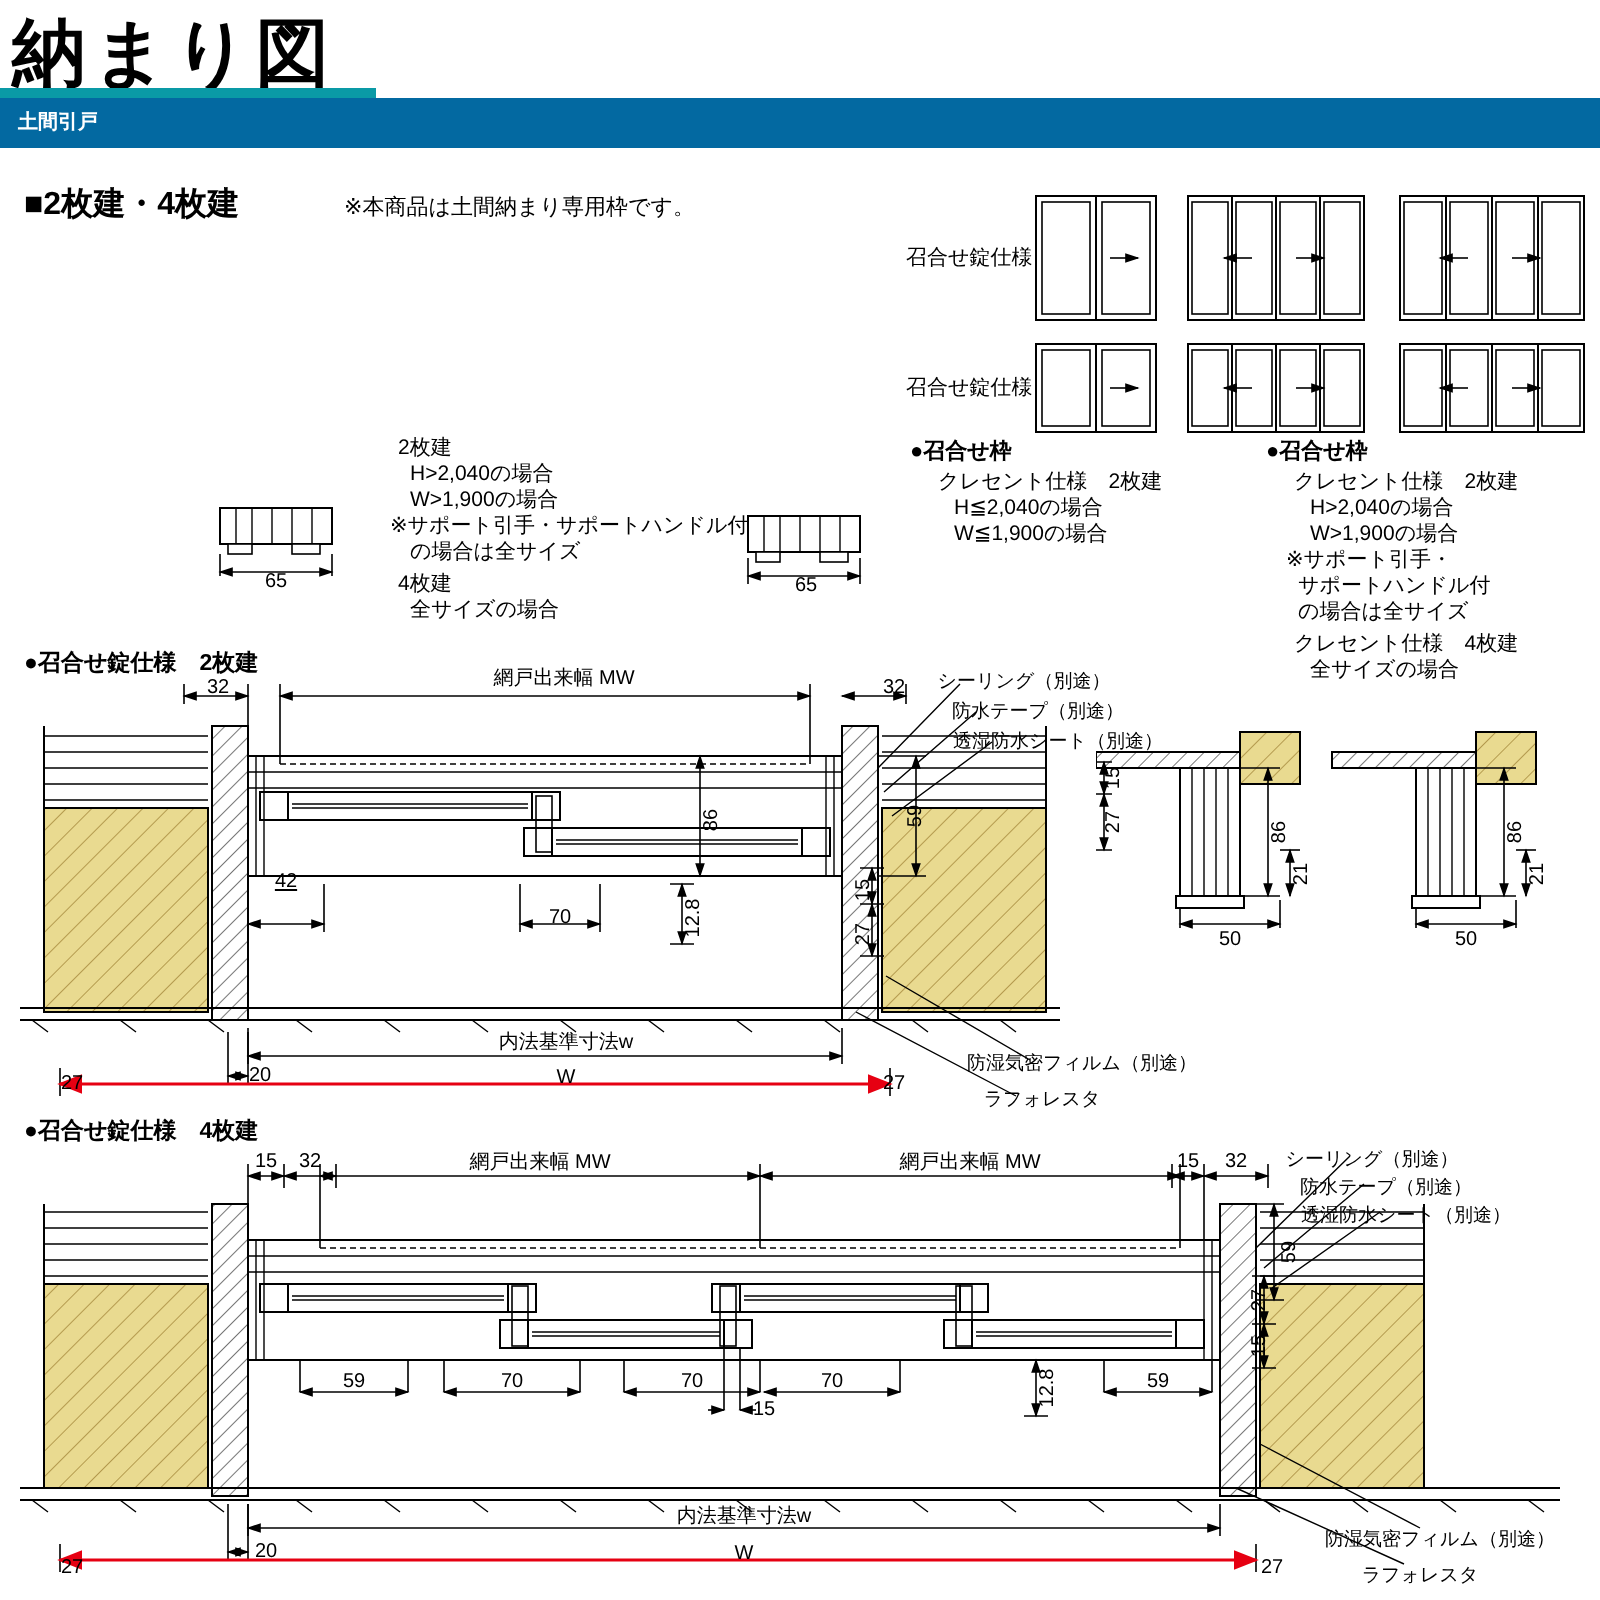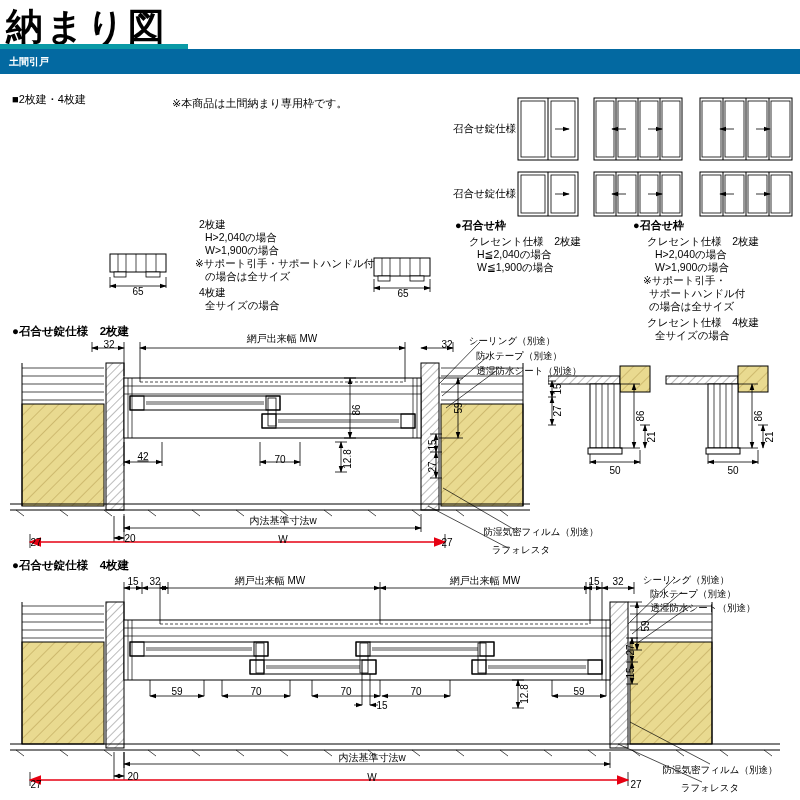--- a/index.html
+++ b/index.html
@@ -4,21 +4,21 @@
 <style>
   *{margin:0;padding:0;box-sizing:border-box}
   html,body{width:800px;height:800px}
   body{position:relative;background:#fff;color:#000;
        font-family:"Liberation Sans","DejaVu Sans",sans-serif;overflow:hidden}
   .abs{position:absolute}
   #page-title{left:6px;top:2px;font-size:37px;font-weight:700;letter-spacing:3px}
   #title-underline{left:0;top:44px;width:188px;height:5px;background:#0a9aa6}
   #category-band{left:0;top:49px;width:800px;height:25px;background:#0369a1;color:#fff;
                  font-size:10px;font-weight:bold;line-height:25px;padding-left:9px}
-  #section-heading{left:12px;top:92px;font-size:11px;font-weight:normal}
+  #section-heading{left:12px;top:92px;font-size:16px;font-weight:bold}
   #product-note{left:172px;top:96px;font-size:11px}
   .elev-label{font-size:10.5px}
   .callout .callout-title{font-size:11px;font-weight:bold;margin-bottom:2px}
   .callout .ln{font-size:10.5px;line-height:13px;white-space:nowrap}.i10{padding-left:10px}.i14{padding-left:14px}
   .i16{padding-left:16px}.i20{padding-left:20px}.i22{padding-left:22px}
   .gap{margin-top:3px}
   .drawing-heading{font-size:11.5px;font-weight:bold}
   svg.drawing{position:absolute}
   #ann-layer{position:absolute;left:0;top:0;width:800px;height:800px;pointer-events:none}
   .ann{position:absolute;font-size:10px;white-space:nowrap;transform:translate(-50%,-50%)}
@@ -343,21 +343,21 @@
     <span class="ann" style="left: 138px; top: 291px;">65</span>
     <span class="ann" style="left: 403px; top: 293px;">65</span>
     <span class="ann" style="left: 109px; top: 344px;">32</span>
     <span class="ann" style="left: 282px; top: 339px;">網戸出来幅 MW</span>
     <span class="ann" style="left: 447px; top: 344px;">32</span>
     <span class="ann" style="left: 512px; top: 341px; font-size: 9.5px;">シーリング（別途）</span>
     <span class="ann" style="left: 519px; top: 356px; font-size: 9.5px;">防水テープ（別途）</span>
     <span class="ann" style="left: 529px; top: 371px; font-size: 9.5px;">透湿防水シート（別途）</span>
     <span class="ann v" style="left: 458px; top: 408px;">59</span>
     <span class="ann v" style="left: 356px; top: 410px;">86</span>
-    <span class="ann" style="left: 143px; top: 456px; text-decoration: underline;">42</span>
+    <span class="ann" style="left: 143px; top: 441px; text-decoration: underline;">42</span>
     <span class="ann" style="left: 280px; top: 459px;">70</span>
     <span class="ann v" style="left: 347px; top: 459px;">12.8</span>
     <span class="ann v" style="left: 432px; top: 445px;">15</span>
     <span class="ann v" style="left: 432px; top: 467px;">27</span>
     <span class="ann" style="left: 130px; top: 538px;">20</span>
     <span class="ann" style="left: 283px; top: 521px;">内法基準寸法w</span>
     <span class="ann" style="left: 283px; top: 539px;">W</span>
     <span class="ann" style="left: 36px; top: 542px;">27</span>
     <span class="ann" style="left: 447px; top: 542px;">27</span>
     <span class="ann" style="left: 541px; top: 532px; font-size: 9.5px;">防湿気密フィルム（別途）</span>

